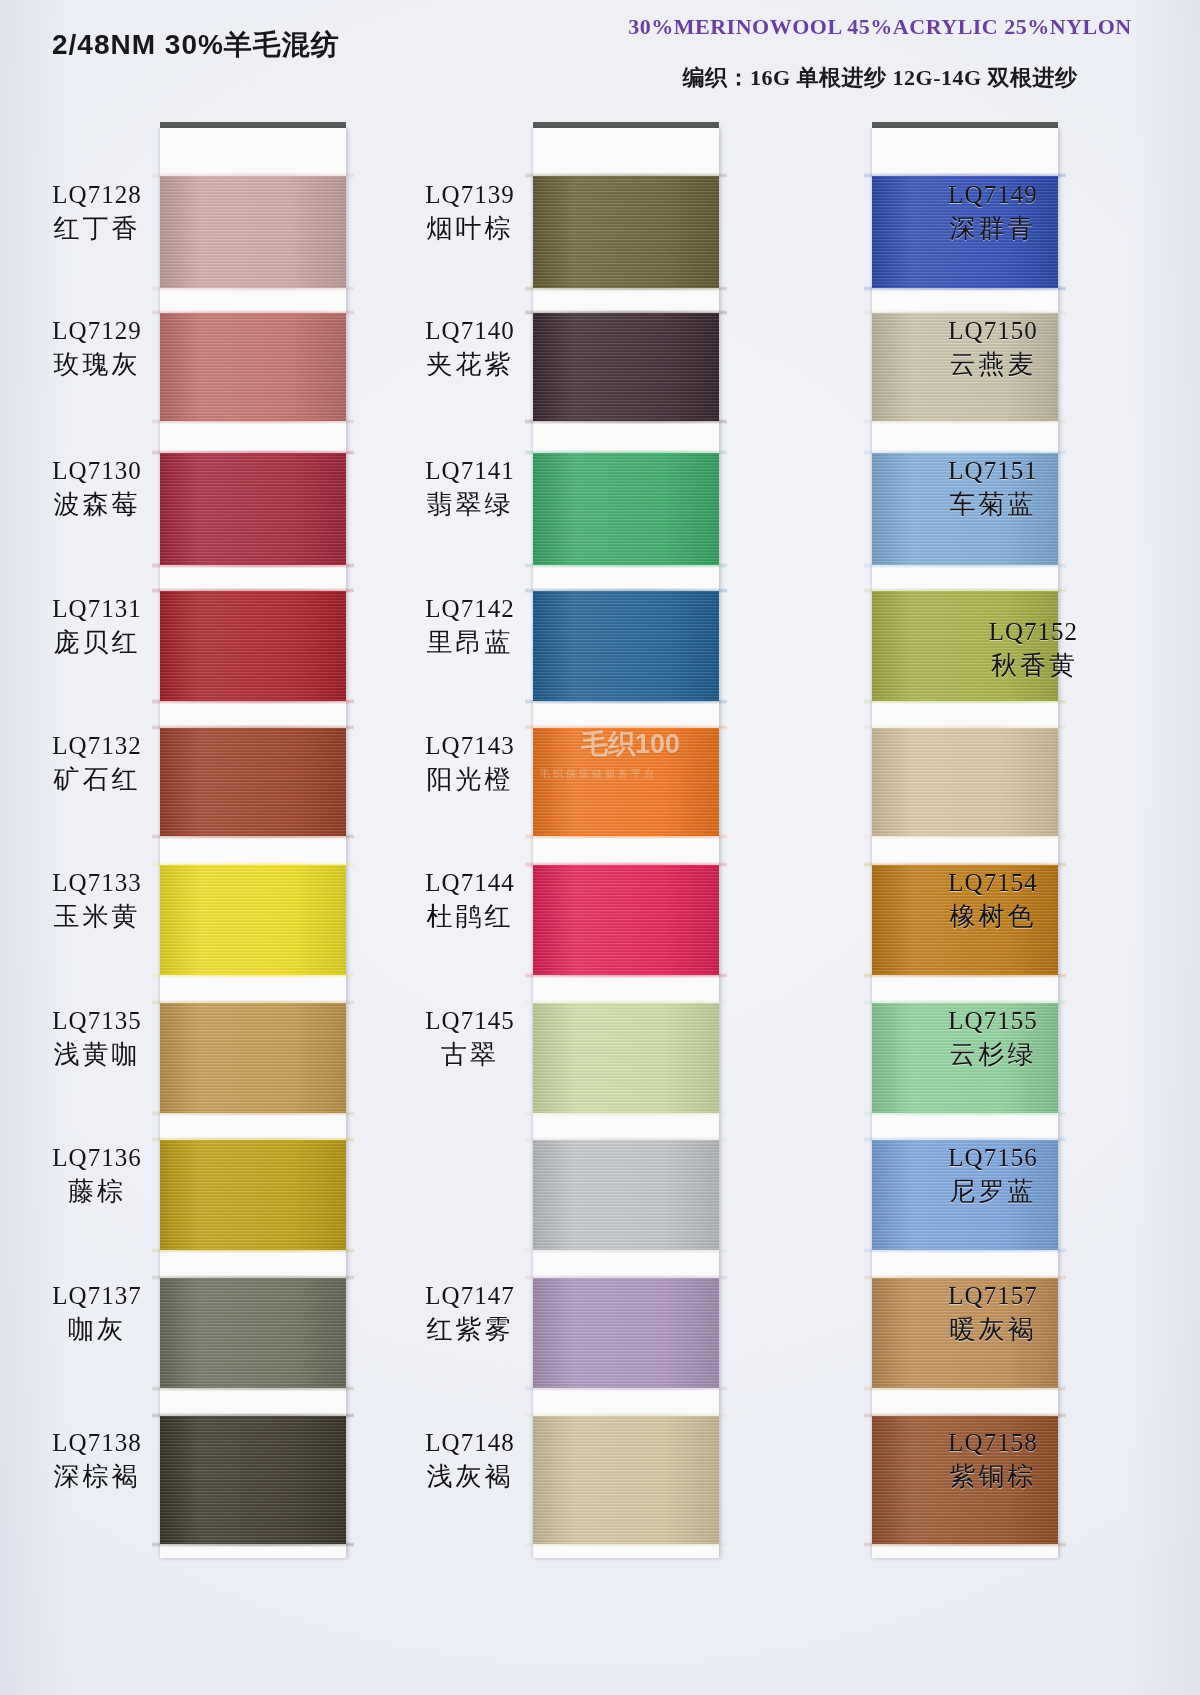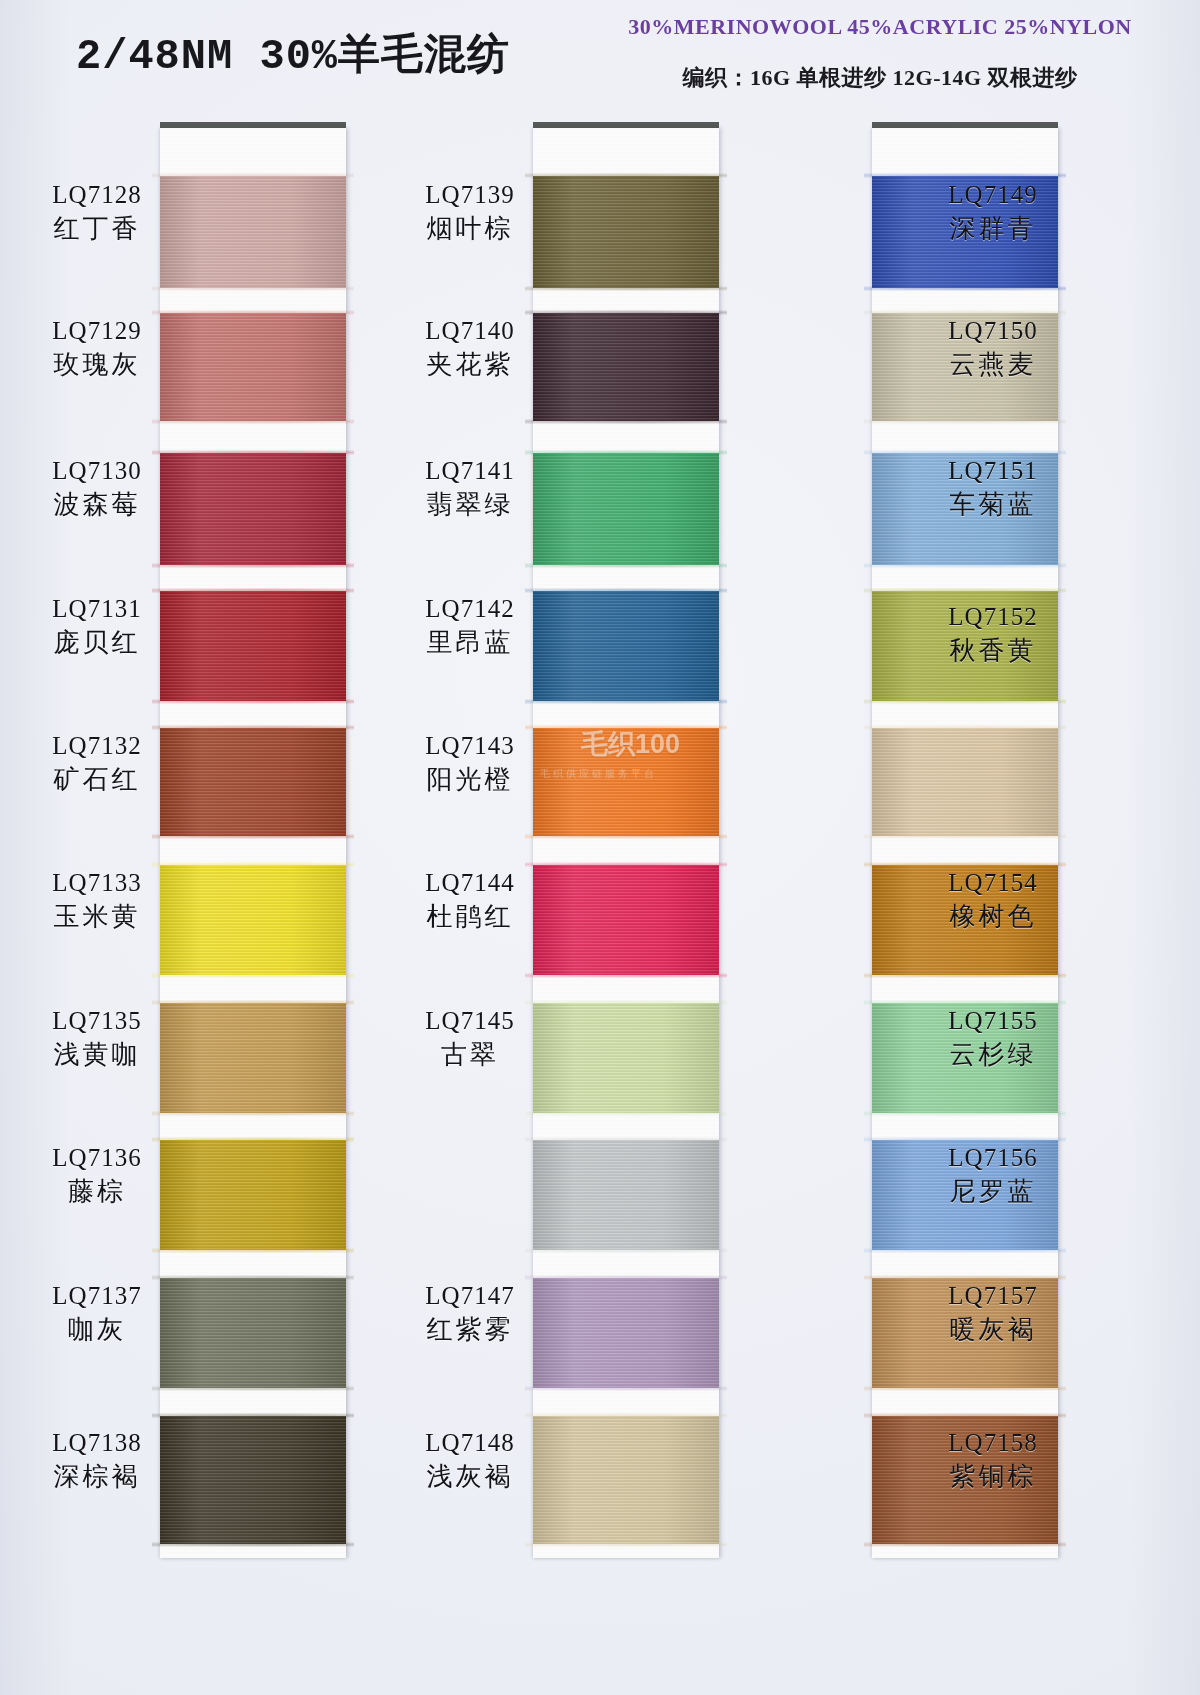--- a/index.html
+++ b/index.html
@@ -21,25 +21,25 @@
     content:"";position:absolute;inset:0;
     background:linear-gradient(90deg, rgba(200,205,220,.35) 0%, rgba(255,255,255,0) 6%, rgba(255,255,255,0) 94%, rgba(200,205,220,.30) 100%);
     pointer-events:none;
   }
 
   
   .header{
     position:absolute;left:0;top:0;width:1200px;height:96px;
   }
   .title{
-    position:absolute;left:76px;top:26px;
-    font-size:42px;font-weight:700;color:#18181c;
+    position:absolute;left:52px;top:26px;
+    font-size:28px;font-weight:700;color:#18181c;
     letter-spacing:1px;
     white-space:nowrap;
-    font-family:Liberation Mono, monospace;
+    font-family:Liberation Sans, sans-serif;
   }
   .spec{
     position:absolute;left:570px;top:14px;width:620px;
     text-align:center;
   }
   .spec-line1{
     font-size:22px;color:#6a3fa0;font-weight:700;letter-spacing:.5px;
     white-space:nowrap;
   }
   .spec-line2{
@@ -422,21 +422,21 @@
         <div class="name">深群青</div>
       </div>
       <div class="label" style="top: 198px;">
         <div class="code">LQ7150</div>
         <div class="name">云燕麦</div>
       </div>
       <div class="label" style="top: 338px;">
         <div class="code">LQ7151</div>
         <div class="name">车菊蓝</div>
       </div>
-      <div class="label" style="top: 484px;">
+      <div class="label" style="top: 499px; text-align: right;">
         <div class="code">LQ7152</div>
         <div class="name">秋香黄</div>
       </div>
       <div class="label" style="top: 750px;">
         <div class="code">LQ7154</div>
         <div class="name">橡树色</div>
       </div>
       <div class="label" style="top: 888px;">
         <div class="code">LQ7155</div>
         <div class="name">云杉绿</div>

